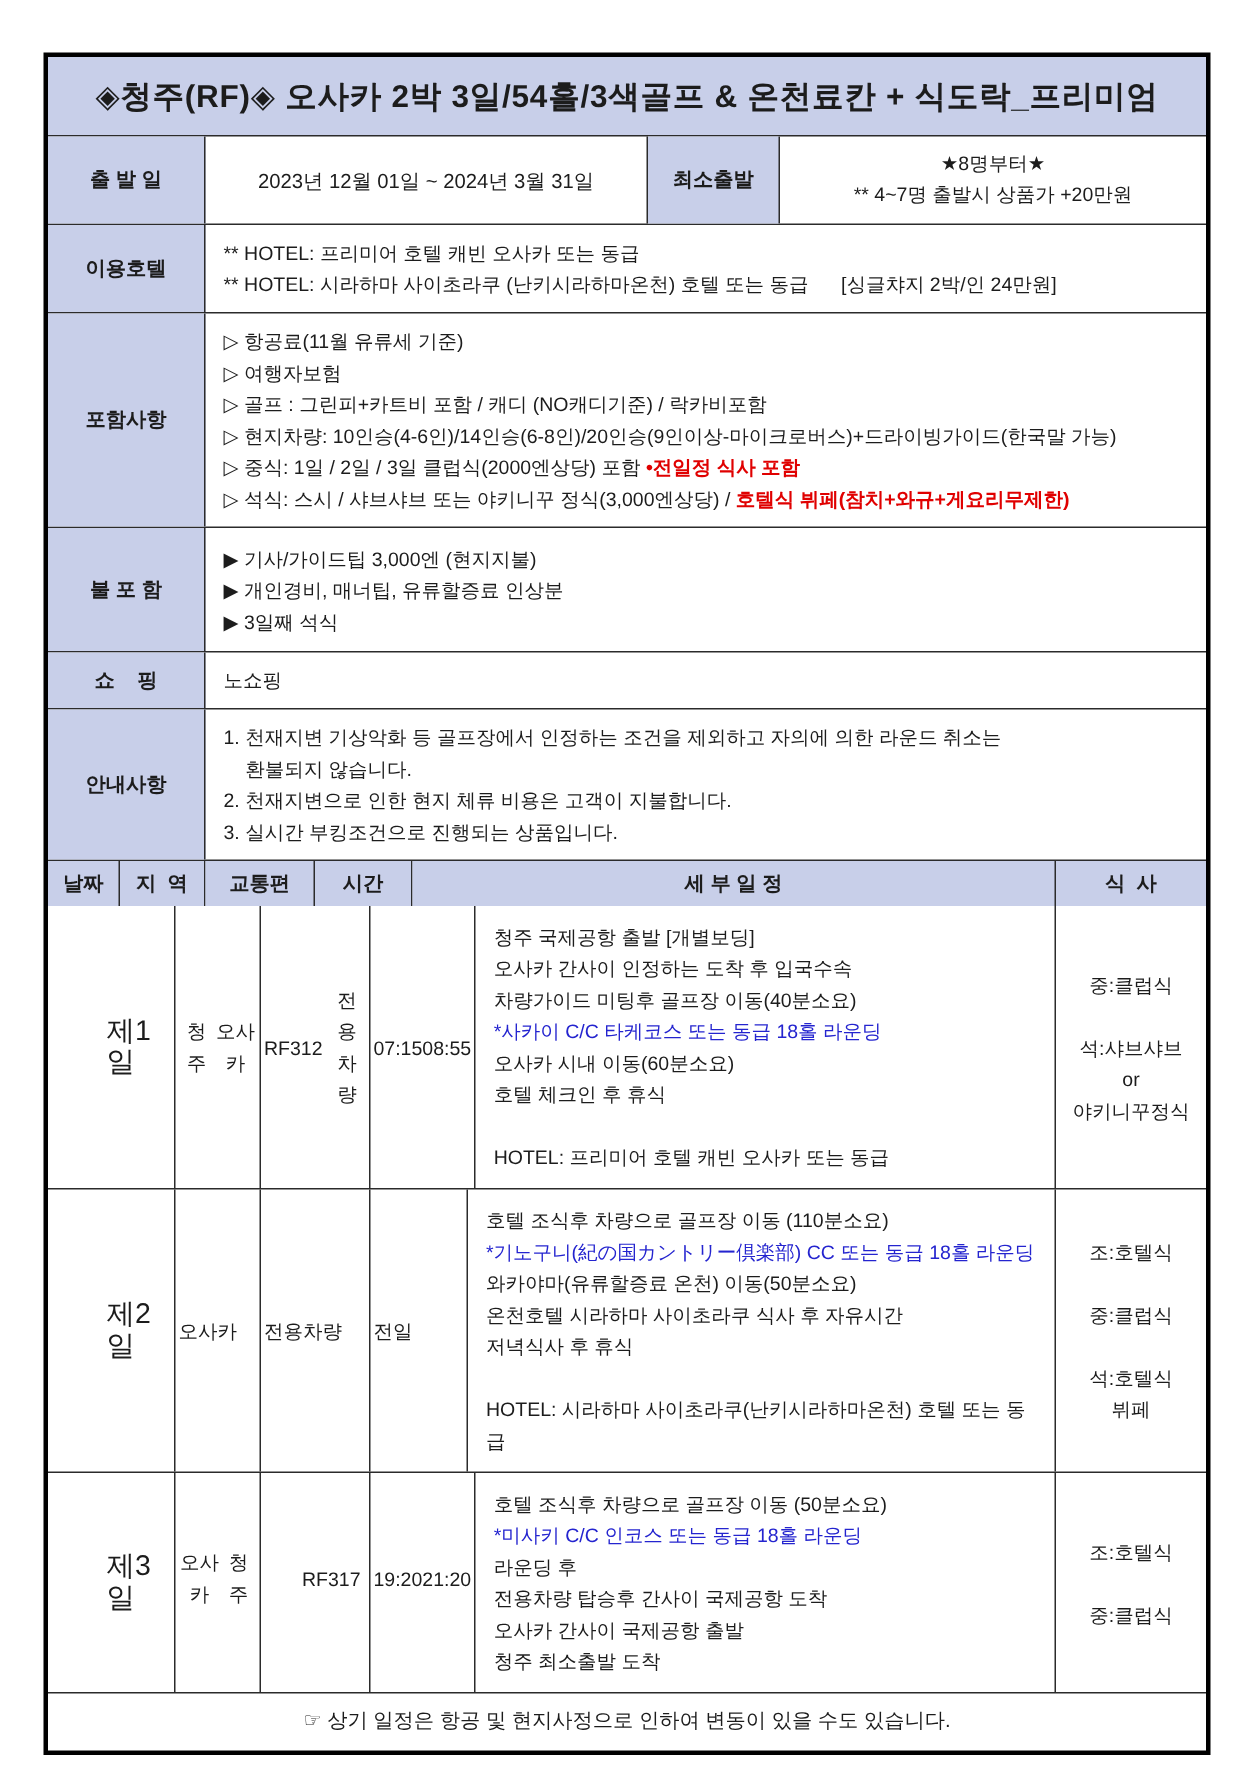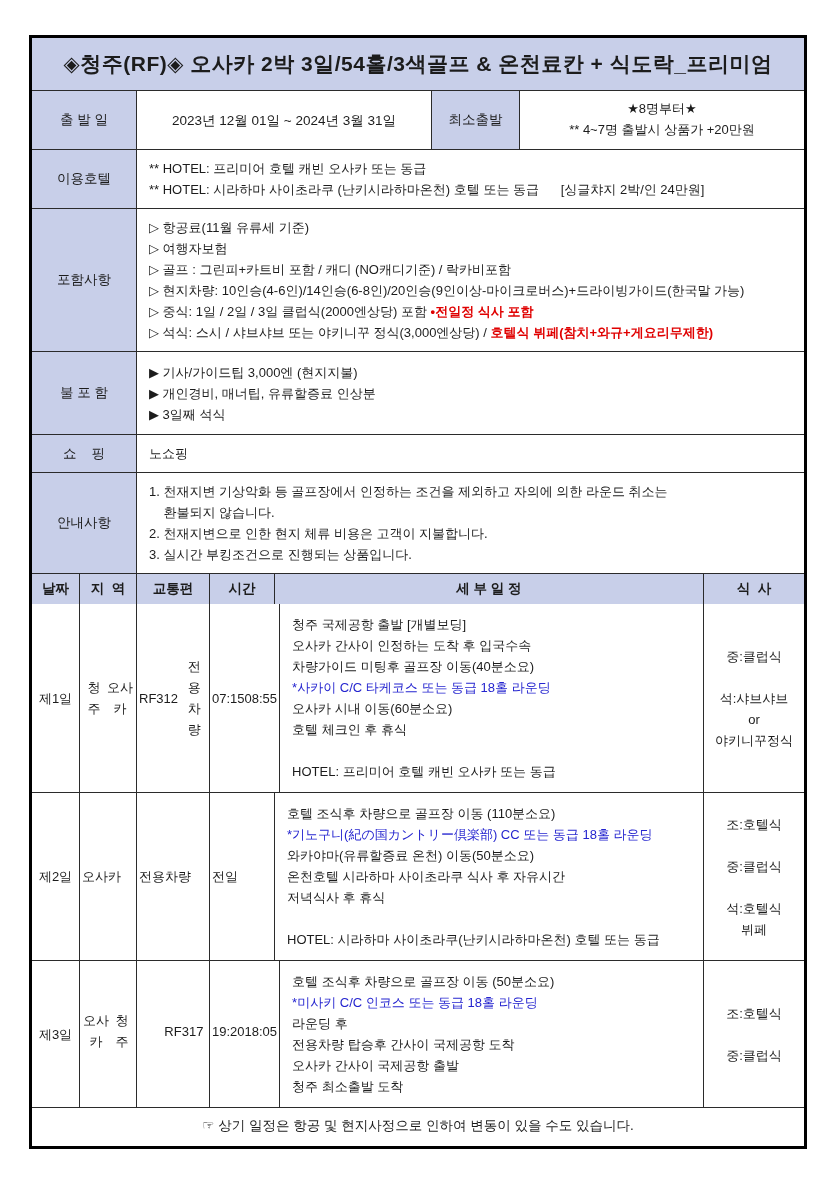--- a/index.html
+++ b/index.html
@@ -33,21 +33,21 @@
     min-height:52px;
     align-items:center;justify-content:center;
     font-weight:700;font-size:21px;letter-spacing:0.5px;
   }
   .label-cell{
     flex:0 0 105px;width:105px;
     background:var(--lav);
     display:flex;align-items:center;justify-content:center;
     text-align:center;
     border-right:1px solid var(--bd);
-    font-size:13.5px;font-weight:400;
+    font-size:13.5px;font-weight:700;
     white-space:pre-wrap;
   }
   .cell{
     padding:8px 12px;
     font-size:13px;line-height:21px;
   }
   .grow{flex:1 1 auto;}
   .ln{white-space:pre-wrap;min-height:21px;}
   .c-red{color:var(--red);font-weight:700;margin-top:16px;}
   .c-blue{color:var(--blue);}
@@ -82,21 +82,21 @@
   .w-day{flex:0 0 48px;}
   .w-reg{flex:0 0 57px;}
   .w-tra{flex:0 0 73px;}
   .w-tim{flex:0 0 65px;}
   .w-det{flex:1 1 auto;min-width:0;}
   .w-meal{flex:0 0 100px;}
   .day-row .cell{border-right:1px solid var(--bd);}
   .day-row .cell:last-child{border-right:none;}
   .c-day{
     display:flex;align-items:center;justify-content:center;
-    padding:8px 2px;font-size:13px;
+    padding:8px 2px;font-size:19px;margin-left:37px;
   }
   .c-side{
     display:flex;flex-direction:row;align-items:center;
     padding:10px 2px;text-align:center;
   }
   .c-side.bottom{justify-content:flex-end;padding-bottom:16px;}
   .c-det{padding:10px 12px;}
   .c-meal{
     display:flex;flex-direction:column;align-items:center;justify-content:center;
     text-align:center;padding:8px 2px;
@@ -253,21 +253,21 @@
       <div class="cell c-side w-reg bottom">
             <div class="ln">오사카</div>
             <div class="ln">청  주</div>
           </div>
       <div class="cell c-side w-tra bottom">
             <div class="ln">RF317</div>
             <div class="ln">&nbsp;</div>
           </div>
       <div class="cell c-side w-tim bottom">
             <div class="ln">19:20</div>
-            <div class="ln">18:05</div>
+            <div class="ln">21:20</div>
           </div>
       <div class="cell c-det w-det">
             <div class="ln"><span class="">호텔 조식후 차량으로 골프장 이동 (50분소요)</span></div>
             <div class="ln"><span class="c-blue">*미사키 C/C 인코스 또는 동급 18홀 라운딩</span></div>
             <div class="ln"><span class="">라운딩 후</span></div>
             <div class="ln"><span class="">전용차량 탑승후 간사이 국제공항 도착</span></div>
             <div class="ln"><span class="">오사카 간사이 국제공항 출발</span></div>
             <div class="ln"><span class="">청주 최소출발 도착</span></div>
           </div>
       <div class="cell c-meal w-meal">

